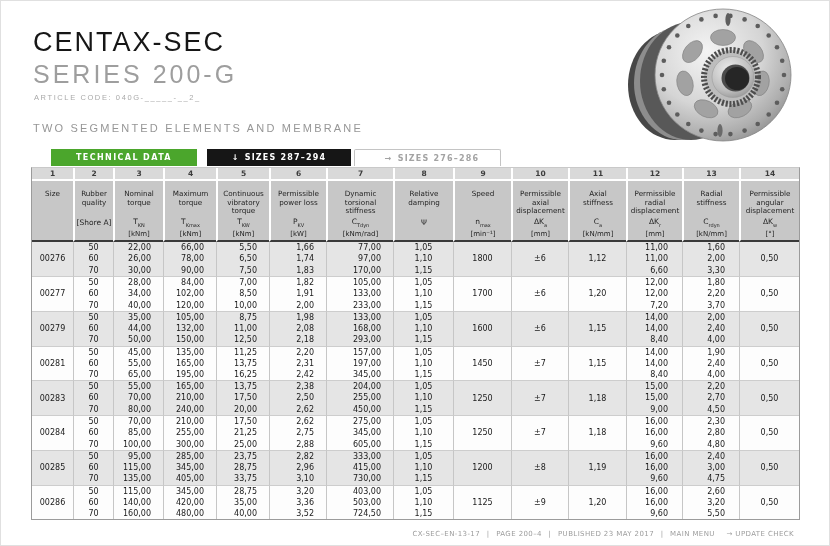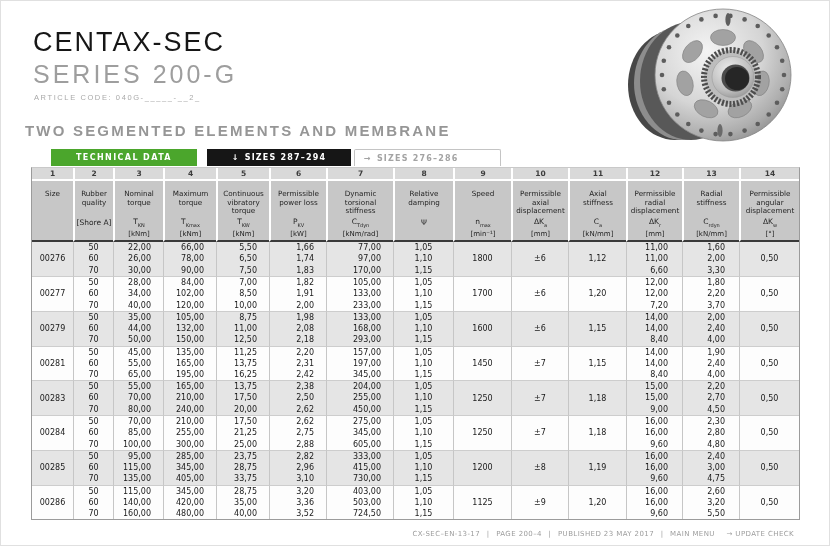--- a/index.html
+++ b/index.html
@@ -4,34 +4,34 @@
 <style>
   * { margin:0; padding:0; box-sizing:border-box; }
   html,body { width:830px; height:546px; background:#fff; }
   .page { position:relative; width:830px; height:546px; background:#ffffff;
           border:1px solid #e0e0e0; overflow:hidden;
           font-family:"Liberation Sans", sans-serif; }
 
   .brand   { position:absolute; left:32px; top:26px; font-size:27px; letter-spacing:2px; color:#161616; }
   .series  { position:absolute; left:32px; top:59px; font-size:25px; letter-spacing:3px; color:#9e9e9e; }
   .article { position:absolute; left:33px; top:92px; font-size:7.5px; letter-spacing:1.6px; color:#a9a9a9; }
-  .section-heading { position:absolute; left:24px; top:121px; font-size:15px; letter-spacing:2.2px;
-                     color:#969696; font-weight:bold; }
+  .section-heading { position:absolute; left:32px; top:121px; font-size:11px; letter-spacing:2.2px;
+                     color:#969696; font-weight:normal; }
 
   .product { position:absolute; left:618px; top:2px; width:205px; height:150px; }
 
   .tabs { position:absolute; left:30px; top:148px; display:flex;margin-left:20px; }
   .tab  { height:17px; line-height:17px; font-size:8px; font-weight:bold;
           font-family:"DejaVu Sans", sans-serif; cursor:pointer; }
   .tab-green { width:146px; background:#4ba62c; color:#ffffff; text-align:center;
                letter-spacing:1.4px; margin-right:10px; }
   .tab-black { width:144px; background:#161616; color:#ffffff; text-align:center;
                letter-spacing:1.2px; margin-right:3px; }
   .tab-white { width:147px; background:#ffffff; border:1px solid #c4c4c4; border-bottom:none;
-               border-radius:2px 2px 0 0; color:#a3a3a3; text-align:left; padding-left:9px;
+               border-radius:2px 2px 0 0; color:#a3a3a3; text-align:center; padding-left:9px;
                letter-spacing:1.2px; }
   .tab-icon  { margin-right:5px; }
 
   .table-wrap { position:absolute; left:30px; top:166px; width:769px;
                 border:1px solid #9b9b9b; border-top:1px solid #c9c9c9; background:#fff; }
   table { width:767px; table-layout:fixed; border-collapse:separate; border-spacing:0;
           font-family:"DejaVu Sans", sans-serif; }
 
   tr.nums td { height:13px; background:#d9d9d9; font-size:7.5px; font-weight:bold; color:#3c3c3c;
                text-align:center; border-left:2px solid #fff; border-bottom:2px solid #fff; }

